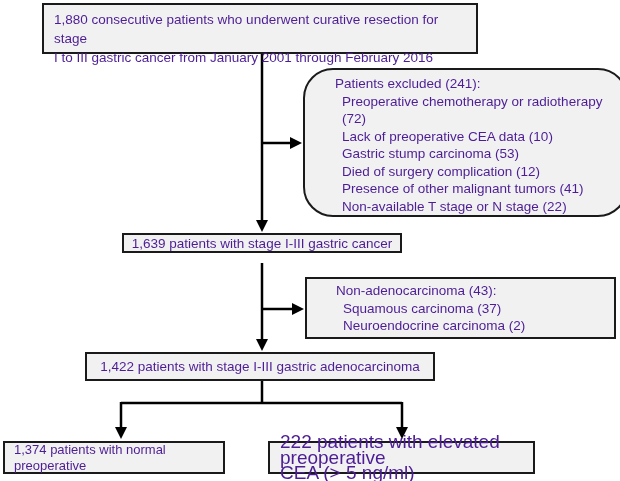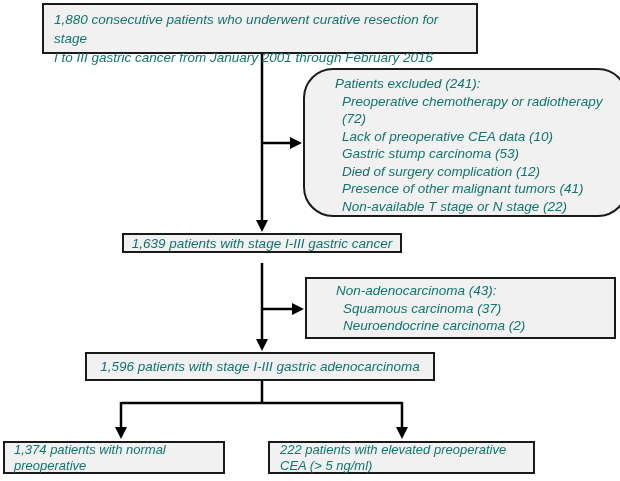--- a/index.html
+++ b/index.html
@@ -6,23 +6,22 @@
     margin: 0;
     padding: 0;
     background: #ffffff;
   }
   .canvas {
     position: relative;
     width: 620px;
     height: 481px;
     background: #ffffff;
     font-family: "Liberation Sans", sans-serif;
-    color: #0f766e;
+    color: #4c1d95;
     overflow: hidden;
-    font-style: italic;
   }
   .arrows {
     position: absolute;
     left: 0;
     top: 0;
     z-index: 0;
   }
   .box {
     position: absolute;
     box-sizing: border-box;
@@ -70,21 +69,21 @@
     width: 222px; height: 33px;
     padding: 0 6px 0 9px;
     font-size: 13px;
     line-height: 15.5px;
     display: flex; flex-direction: column; justify-content: center;
   }
   .box-elevated-cea {
     left: 268px; top: 441px;
     width: 267px; height: 33px;
     padding: 0 6px 0 10px;
-    font-size: 13px;
+    font-size: 19px;
     line-height: 15.5px;
     display: flex; flex-direction: column; justify-content: center;
   }
 </style>
 </head>
 <body>
 
 <div class="canvas">
 
   <svg class="arrows" width="620" height="481" viewBox="0 0 620 481" xmlns="http://www.w3.org/2000/svg">
@@ -132,21 +131,21 @@
     <span>1,639 patients with stage I-III gastric cancer</span>
   </div>
 
   <div class="box box-nonadeno">
     <div>Non-adenocarcinoma (43):</div>
     <div class="sub">Squamous carcinoma (37)</div>
     <div class="sub">Neuroendocrine carcinoma (2)</div>
   </div>
 
   <div class="box box-adeno">
-    <span>1,596 patients with stage I-III gastric adenocarcinoma</span>
+    <span>1,422 patients with stage I-III gastric adenocarcinoma</span>
   </div>
 
   <div class="box box-normal-cea">
     <div>1,374 patients with normal preoperative</div>
   </div>
 
   <div class="box box-elevated-cea">
     <div>222 patients with elevated preoperative</div>
     <div>CEA (&gt; 5 ng/ml)</div>
   </div>

